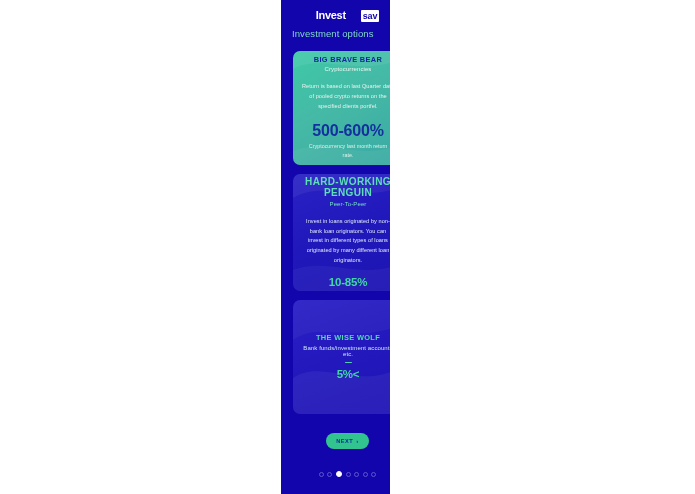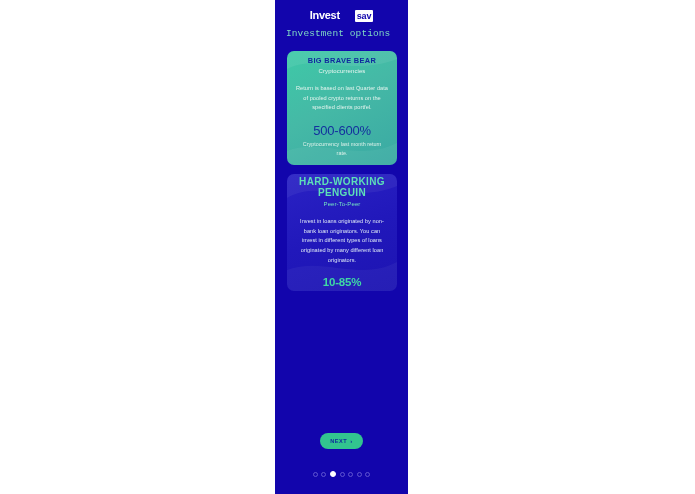--- a/index.html
+++ b/index.html
@@ -15,23 +15,23 @@
   #stage {
     position: relative;
     width: 695px;
     height: 494px;
     background: #ffffff;
   }
 
   
   #phone {
     position: absolute;
-    left: 275px;
+    left: 281px;
     top: 0;
-    width: 133px;
+    width: 109px;
     height: 494px;
     background: #1205ac;
     overflow: hidden;
   }
 
   
   .logo-wrap {
     position: absolute;
     left: 0; top: 5px;
     width: 133px;
@@ -66,21 +66,21 @@
 
   
   .section-heading {
     position: absolute;
     left: 11px;
     top: 28px;
     color: #7fd9c4;
     font-size: 9.5px;
     font-weight: normal;
     letter-spacing: 0.1px;
-    font-family: Liberation Mono, monospace;
+    font-family: Liberation Sans, sans-serif;
   }
 
   
   .card {
     position: absolute;
     left: 12px;
     width: 110px;
     border-radius: 7px;
     overflow: hidden;
     color: #ffffff;
@@ -118,22 +118,22 @@
   #card-0 .card-sub {
     color: #eaf7f2;
     font-size: 6px;
     margin-top: 2.5px;
     letter-spacing: 0.1px;
   }
   #card-0 .divider { background: #13309f; }
   #card-0 .card-body { color: #e6f5ef; }
   #card-0 .card-rate {
     color: #14309e;
-    font-size: 13px;
-    font-weight: normal;
+    font-size: 16px;
+    font-weight: bold;
     letter-spacing: -0.2px;
   }
   #card-0 .card-rate-note { color: #ddf1ea; }
 
   
   #card-1 {
     top: 174px;
     height: 117px;
     background: linear-gradient(160deg, #2a22c4 0%, #2118bb 50%, #1d14b2 100%);
   }
@@ -292,20 +292,32 @@
       <div class="card-inner">
         <div class="card-title">HARD-WORKING PENGUIN</div>
         <div class="card-sub">Peer-To-Peer</div>
         <div class="divider"></div>
         <div class="card-body">Invest in loans originated by non-bank loan originators. You can invest in different types of loans originated by many different loan originators.</div>
         <div class="divider"></div>
         <div class="card-rate">10-85%</div>
       </div>
     </div>
 
+    <div class="card" id="card-2">
+      <svg class="card-waves" viewBox="0 0 110 114" preserveAspectRatio="none">
+        <path d="M0,40 C28,20 60,46 110,24 L110,0 L0,0 Z" fill="#ffffff" opacity="0.045"></path>
+        <path d="M0,78 C30,58 66,92 110,66 L110,114 L0,114 Z" fill="#ffffff" opacity="0.055"></path>
+      </svg>
+      <div class="card-inner">
+        <div class="card-title">THE WISE WOLF</div>
+        <div class="card-sub">Bank funds/investment accounts etc.</div>
+        <div class="divider"></div>
+        <div class="card-rate">5%&lt;</div>
+      </div>
+    </div>
 
     <button id="next-button">
       <span>NEXT</span>
       <span class="chev">›</span>
     </button>
 
     <div id="pagination">
         <span class="dot"></span>
         <span class="dot"></span>
         <span class="dot active"></span>

